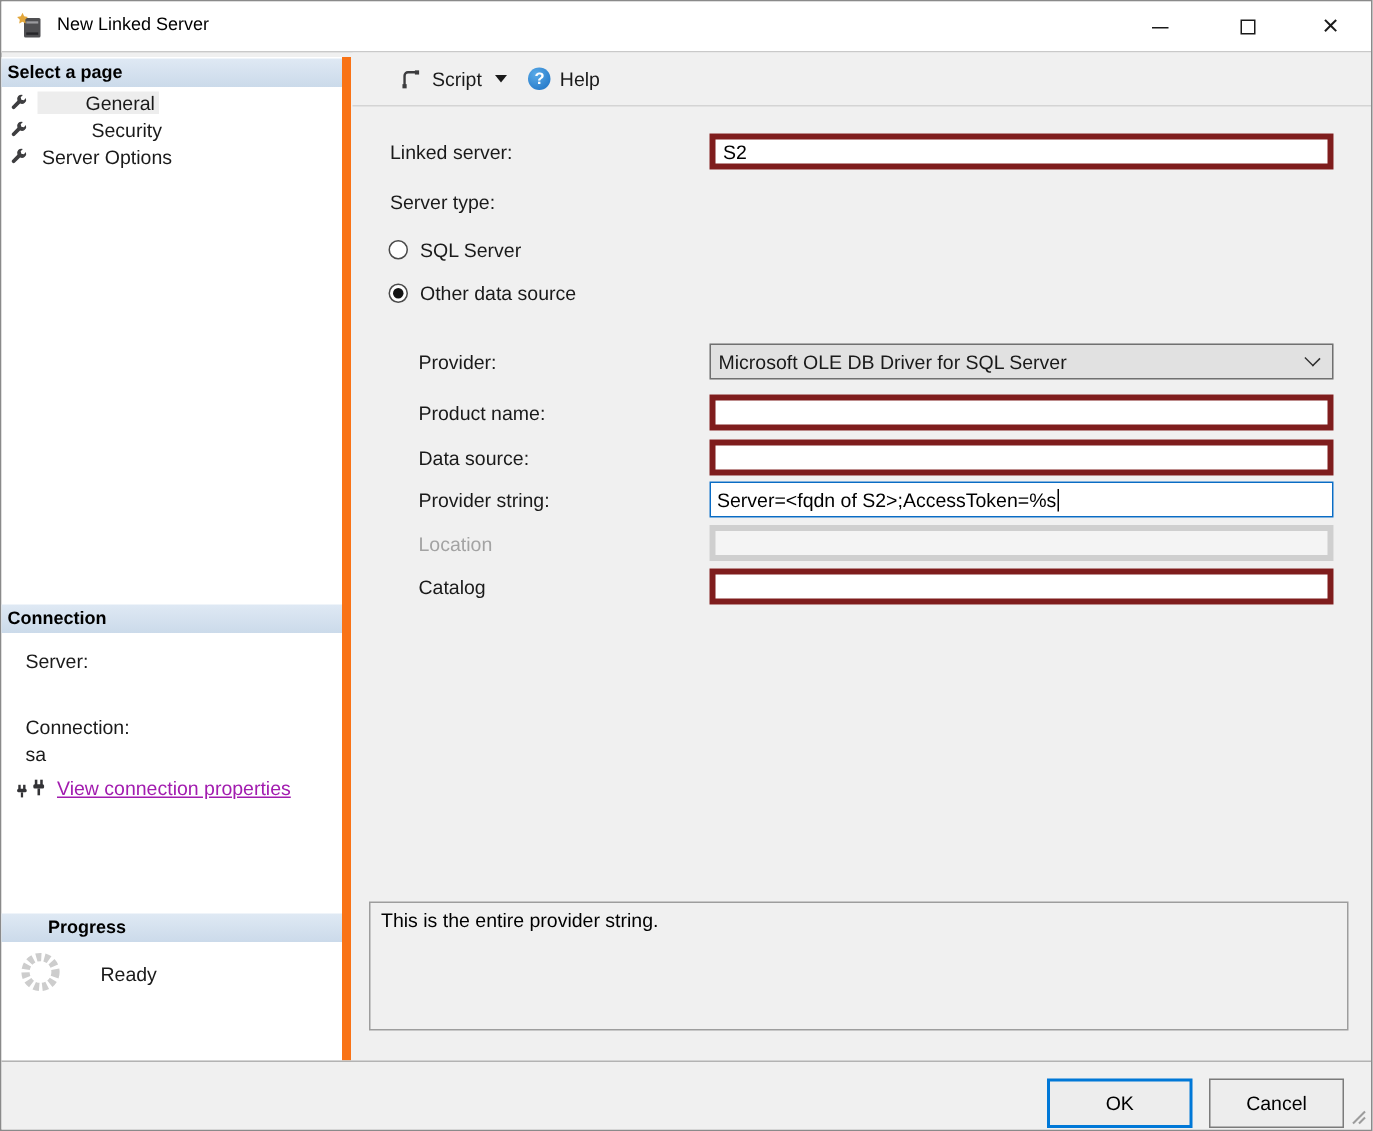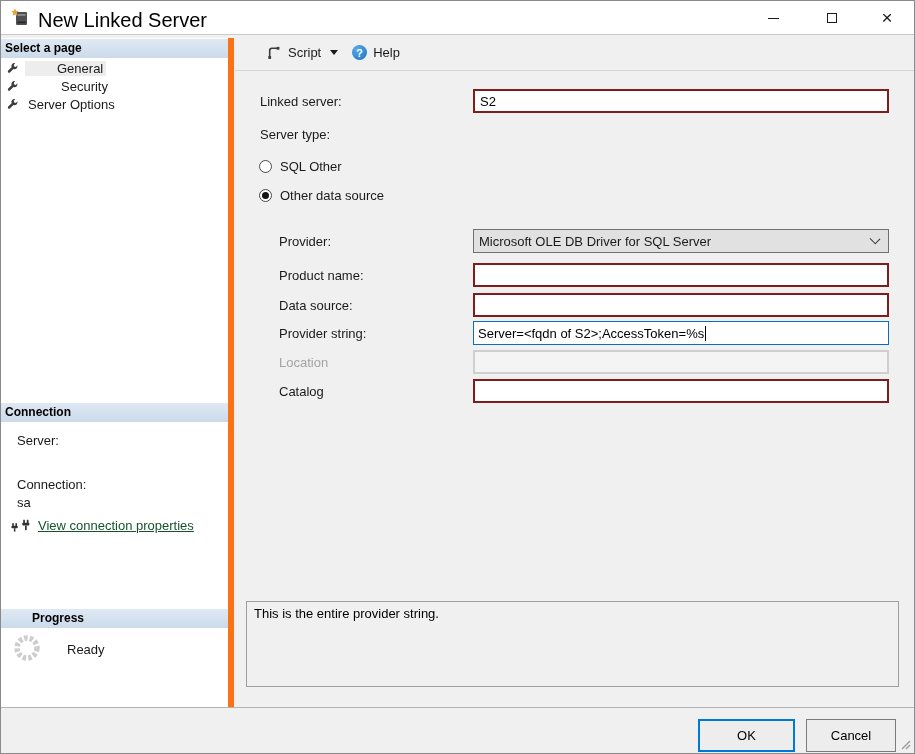--- a/index.html
+++ b/index.html
@@ -4,21 +4,21 @@
 <style>
   * { box-sizing: border-box; margin: 0; padding: 0; }
   html,body { width:915px; height:754px; overflow:hidden; }
   body { font-family: "Liberation Sans", sans-serif; font-size:13px; color:#1a1a1a; background:#fff; }
 
   .window { position:absolute; inset:0; width:915px; height:754px; border:1px solid #8a8a8a; background:#f0f0f0; }
 
   
   .titlebar { position:absolute; top:0; left:0; right:0; height:34px; background:#fff; border-bottom:1px solid #c9c9c9; }
   .title-icon { position:absolute; left:9px; top:7px; width:20px; height:20px; }
-  .title-text { position:absolute; left:37px; top:8px; font-size:20px; color:#000; }
+  .title-text { position:absolute; left:37px; top:8px; font-size:12px; color:#000; }
   .win-btn { position:absolute; top:0; width:46px; height:33px; display:flex; align-items:center; justify-content:center; color:#1a1a1a; cursor:default; }
   .win-btn.min { right:118px; }
   .win-btn.max { right:59px; }
   .win-btn.close { right:4px; font-size:19px; font-weight:300; }
   .glyph-min { display:block; width:11px; border-top:1px solid #1a1a1a; margin-top:1px; }
   .glyph-max { display:block; width:10px; height:10px; border:1px solid #1a1a1a; }
 
   
   .sidebar { position:absolute; left:0; top:37px; width:233px; bottom:46px; background:#fff; border-right:6px solid #f97316; }
   .section-header { position:absolute; left:0; right:0; height:19px; padding:2px 4px 0 4px; font-size:12px; font-weight:bold; color:#000;
@@ -31,34 +31,34 @@
   .page-item .lbl { padding:0 3px; }
   .page-item.selected .lbl { background:#ededed;padding-left:32px; }
   .pi-0 { top:22px; } .pi-1 { top:40px;gap:39px; } .pi-2 { top:58px; }
   .icon-wrench { width:13px; height:13px; flex:0 0 13px; }
 
   .side-label { position:absolute; left:16px; color:#1a1a1a; }
   .lbl-server { top:395px; }
   .lbl-conn   { top:439px; }
   .val-conn   { top:457px; }
   .link-row { position:absolute; left:10px; top:480px; display:flex; align-items:center; gap:7px; }
-  .link { color:#14532d; text-decoration:underline; cursor:pointer; }
+  .link { color:#a21caf; text-decoration:underline; cursor:pointer; }
   .spinner { position:absolute; left:12px; top:596px; width:28px; height:28px; }
   .ready-text { position:absolute; left:66px; top:604px; }
 
   
   .main { position:absolute; left:234px; top:34px; right:0; bottom:46px; background:#f0f0f0; }
   .toolbar { position:absolute; top:0; left:0; right:0; height:36px; border-bottom:1px solid #d4d4d4; display:flex; align-items:center; padding-left:26px; gap:4px; }
   .tb-btn { display:flex; align-items:center; gap:6px; padding:4px 5px; cursor:default; }
   .caret-down { width:0; height:0; border-left:4px solid transparent; border-right:4px solid transparent; border-top:5px solid #1a1a1a; margin-left:3px; }
   .help-badge { width:15px; height:15px; border-radius:50%; background:radial-gradient(circle at 35% 30%, #5aabe8, #1a6fc2); color:#fff; font-size:11px; font-weight:bold; display:flex; align-items:center; justify-content:center; }
 
   .flabel { position:absolute; white-space:nowrap; }
   .flabel.disabled { color:#a3a3a3; }
-  .tbox { position:absolute; left:238px; width:416px; height:24px; border:2px solid #7f1d1d; background:#fff; font:13px "Liberation Sans",sans-serif; padding:2px 5px; color:#000; }
+  .tbox { position:absolute; left:238px; width:416px; height:24px; border:4px solid #7f1d1d; background:#fff; font:13px "Liberation Sans",sans-serif; padding:2px 5px; color:#000; }
   .tbox.disabled { background:#f4f4f4; border-color:#cfcfcf; }
 
   .l-linked { left:25px; top:59px; }   .t-linked { top:54px; }
   .l-stype  { left:25px; top:92px; }
   .radio-row { position:absolute; left:24px; display:flex; align-items:center; gap:8px; cursor:default; }
   .rr-0 { top:124px; } .rr-1 { top:153px; }
   .radio { width:13px; height:13px; border:1px solid #4a4a4a; border-radius:50%; background:#fff; display:flex; align-items:center; justify-content:center; }
   .radio.checked::after { content:""; width:7px; height:7px; border-radius:50%; background:#141414; }
 
   .l-provider { left:44px; top:199px; } 
@@ -170,21 +170,21 @@
       </div>
     </div>
 
     <span class="flabel l-linked">Linked server:</span>
     <input class="tbox t-linked" value="S2" style="">
 
     <span class="flabel l-stype">Server type:</span>
 
     <div class="radio-row rr-0">
       <span class="radio"></span>
-      <span>SQL Other</span>
+      <span>SQL Server</span>
     </div>
     <div class="radio-row rr-1">
       <span class="radio checked"></span>
       <span>Other data source</span>
     </div>
 
     <span class="flabel l-provider">Provider:</span>
     <div class="dropdown">
       <span>Microsoft OLE DB Driver for SQL Server</span>
       <span class="dd-chevron"></span>

